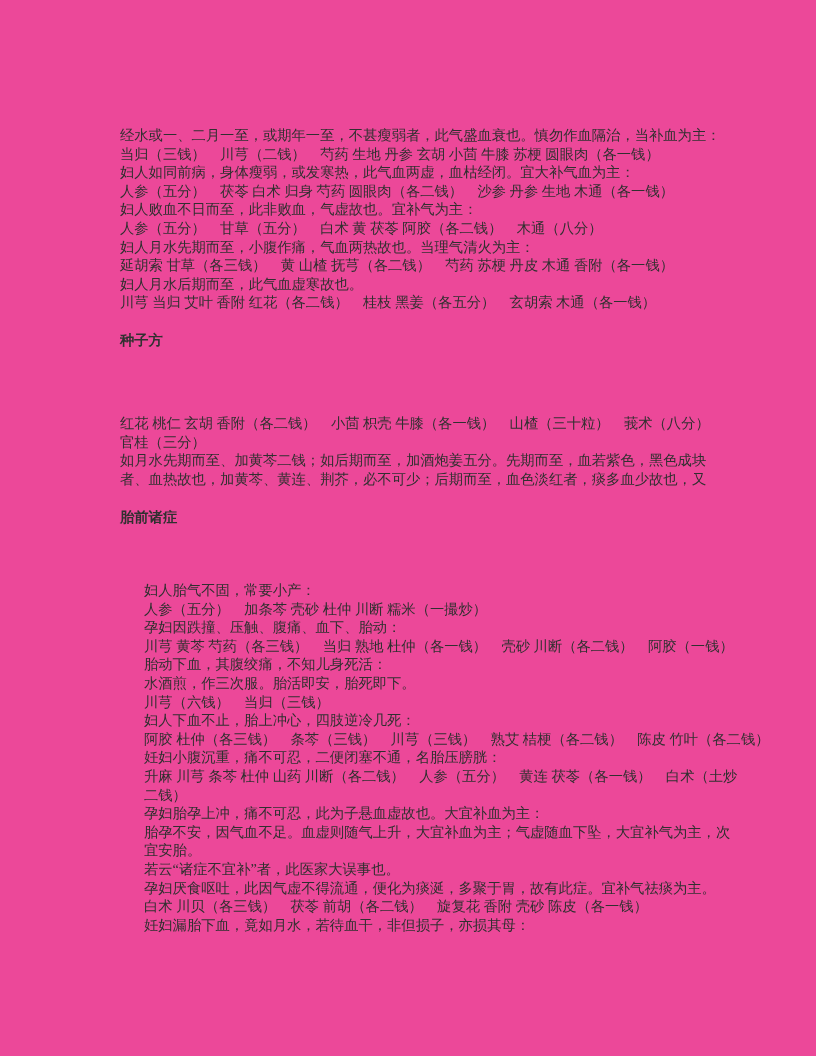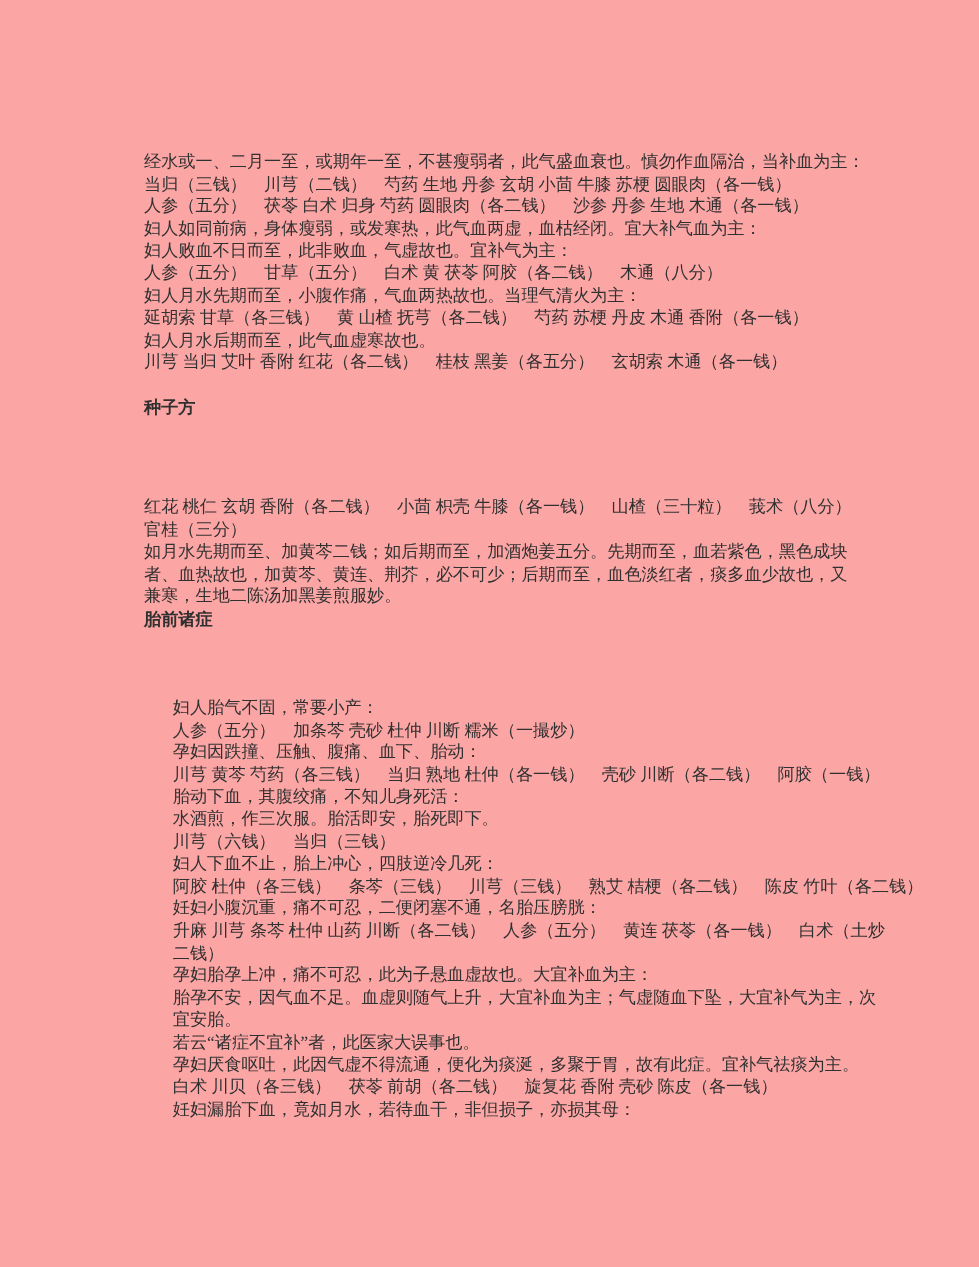--- a/index.html
+++ b/index.html
@@ -29,42 +29,41 @@
     height: 18.6px;
     letter-spacing: 0;
   }
   .section-heading .text-line {
     font-weight: bold; 
   }
 </style>
 </head>
 <body>
 
-<div id="page" style="background: #fca5a5;">
+<div id="page" style="background: #ec4899;">
     <div class="text-block" style="top: 126px; color: rgb(48, 48, 48);">
       <div class="text-line">经水或一、二月一至，或期年一至，不甚瘦弱者，此气盛血衰也。慎勿作血隔治，当补血为主：</div>
       <div class="text-line">当归（三钱）　川芎（二钱）　芍药 生地 丹参 玄胡 小茴 牛膝 苏梗 圆眼肉（各一钱）</div>
+      <div class="text-line">妇人如同前病，身体瘦弱，或发寒热，此气血两虚，血枯经闭。宜大补气血为主：</div>
       <div class="text-line">人参（五分）　茯苓 白术 归身 芍药 圆眼肉（各二钱）　沙参 丹参 生地 木通（各一钱）</div>
-      <div class="text-line">妇人如同前病，身体瘦弱，或发寒热，此气血两虚，血枯经闭。宜大补气血为主：</div>
       <div class="text-line">妇人败血不日而至，此非败血，气虚故也。宜补气为主：</div>
       <div class="text-line">人参（五分）　甘草（五分）　白术 黄 茯苓 阿胶（各二钱）　木通（八分）</div>
       <div class="text-line">妇人月水先期而至，小腹作痛，气血两热故也。当理气清火为主：</div>
       <div class="text-line">延胡索 甘草（各三钱）　黄 山楂 抚芎（各二钱）　芍药 苏梗 丹皮 木通 香附（各一钱）</div>
       <div class="text-line">妇人月水后期而至，此气血虚寒故也。</div>
       <div class="text-line">川芎 当归 艾叶 香附 红花（各二钱）　桂枝 黑姜（各五分）　玄胡索 木通（各一钱）</div>
     </div>
     <div class="text-block section-heading" style="top: 331px; color: rgb(48, 48, 48);">
       <div class="text-line">种子方</div>
     </div>
     <div class="text-block" style="top: 414px; color: rgb(48, 48, 48);">
       <div class="text-line">红花 桃仁 玄胡 香附（各二钱）　小茴 枳壳 牛膝（各一钱）　山楂（三十粒）　莪术（八分）</div>
       <div class="text-line">官桂（三分）</div>
       <div class="text-line">如月水先期而至、加黄芩二钱；如后期而至，加酒炮姜五分。先期而至，血若紫色，黑色成块</div>
       <div class="text-line">者、血热故也，加黄芩、黄连、荆芥，必不可少；后期而至，血色淡红者，痰多血少故也，又</div>
-      <div class="text-line">兼寒，生地二陈汤加黑姜煎服妙。</div>
     </div>
     <div class="text-block section-heading" style="top: 508px; color: rgb(48, 48, 48);">
       <div class="text-line">胎前诸症</div>
     </div>
     <div class="text-block" style="top: 581px; color: rgb(48, 48, 48); margin-left: 24px;">
       <div class="text-line">妇人胎气不固，常要小产：</div>
       <div class="text-line">人参（五分）　加条芩 壳砂 杜仲 川断 糯米（一撮炒）</div>
       <div class="text-line">孕妇因跌撞、压触、腹痛、血下、胎动：</div>
       <div class="text-line">川芎 黄芩 芍药（各三钱）　当归 熟地 杜仲（各一钱）　壳砂 川断（各二钱）　阿胶（一钱）</div>
       <div class="text-line">胎动下血，其腹绞痛，不知儿身死活：</div>

